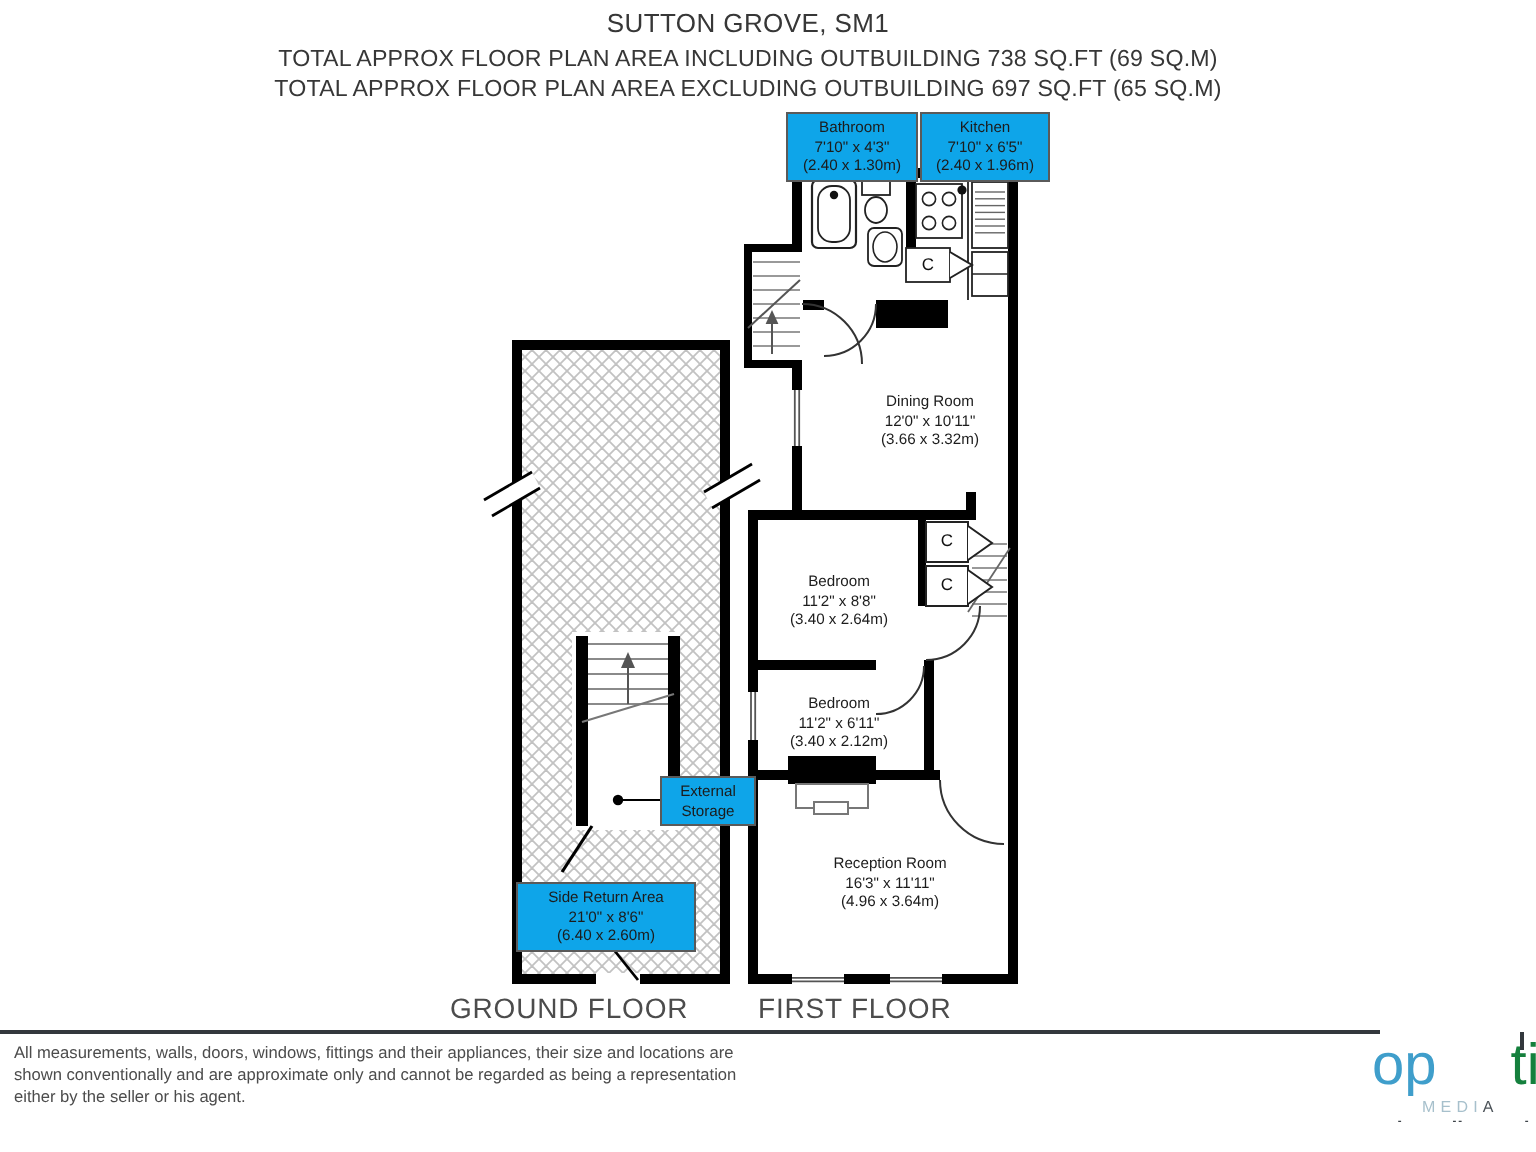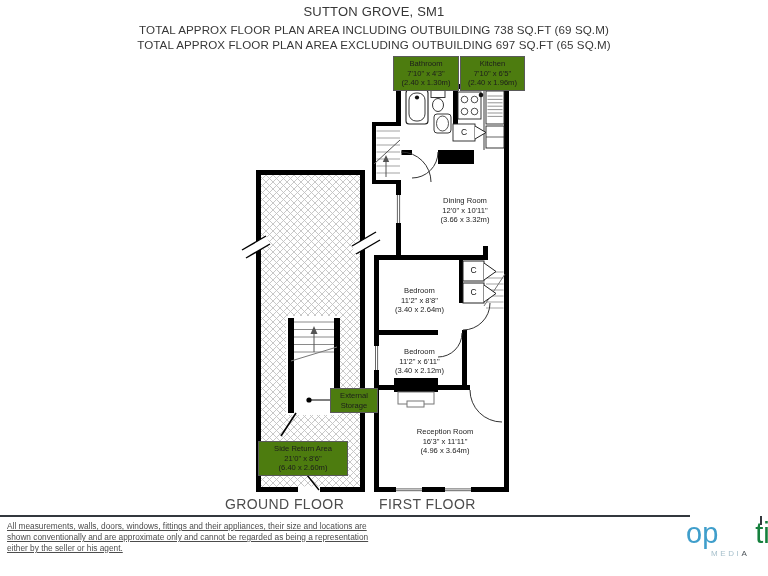--- a/index.html
+++ b/index.html
@@ -4,26 +4,26 @@
 <style>
   html,body{margin:0;padding:0;background:#fff;}
   .page{position:relative;width:768px;height:561px;background:#ffffff;
         font-family:"Liberation Sans",sans-serif;overflow:hidden;}
   .hdr{position:absolute;top:4px;left:0;width:748px;text-align:center;color:#373737;}
   .title{font-size:13px;margin-bottom:3px;letter-spacing:.2px;}
   .sub{font-size:11.6px;line-height:15px;letter-spacing:.1px;}
   svg.plan{position:absolute;left:0;top:0;}
   .rlabel{position:absolute;text-align:center;font-size:7.6px;line-height:9.6px;
           color:#1c1c1c;white-space:nowrap;z-index:4;}
-  .boxed{background:#4d7c0f;border:1px solid #5a5a5a;padding:2px 0;}
+  .boxed{background:#0ea5e9;border:1px solid #5a5a5a;padding:2px 0;}
   .cc{position:absolute;text-align:center;font-size:8.5px;color:#111;z-index:4;}
   .caption{position:absolute;font-size:14px;letter-spacing:.4px;color:#4c4c4c;z-index:4;}
   .divider{position:absolute;top:515px;left:0;width:690px;height:2px;background:#33383d;}
   .tick{position:absolute;top:516px;left:760px;width:2px;height:9px;background:#33383d;}
-  .disc{position:absolute;top:521px;left:7px;color:#4c4c4c;font-size:8.3px;line-height:11px;text-decoration:underline;}
+  .disc{position:absolute;top:521px;left:7px;color:#4c4c4c;font-size:8.3px;line-height:11px;}
   .logo-word{position:absolute;left:686px;top:517px;font-size:29px;}
   .logo-word .lb{color:#3f9ecb;}
   .logo-word .ld{color:#15803d;margin-left:37px;}
   .logo-media{position:absolute;left:711px;top:549px;font-size:8px;letter-spacing:2.6px;text-align:right;}
   .logo-media .lm{color:#a7c0cc;}
   .logo-media .lma{color:#4b5258;}
   .logo-url{position:absolute;left:682px;top:559px;font-size:10.5px;color:#3e444a;font-weight:bold;}
 </style>
 </head>
 <body>

